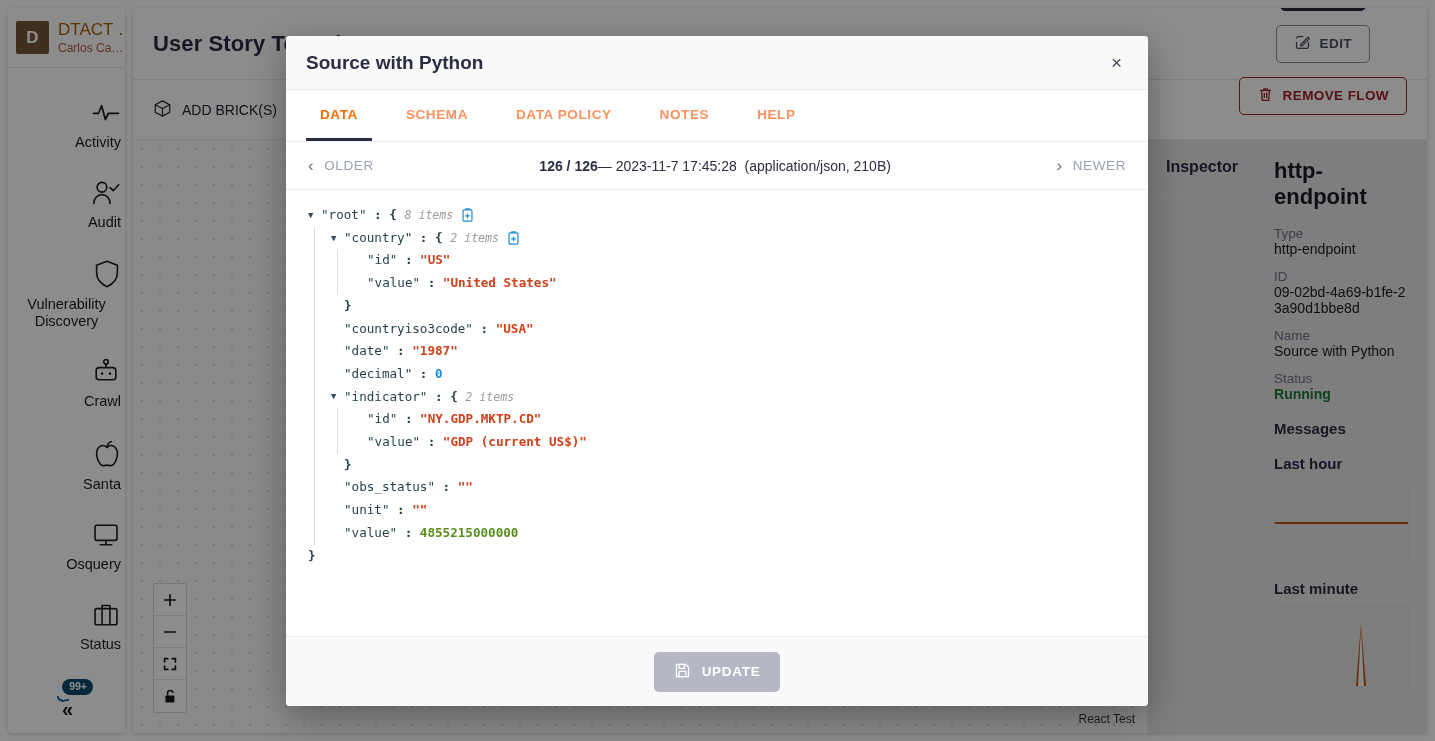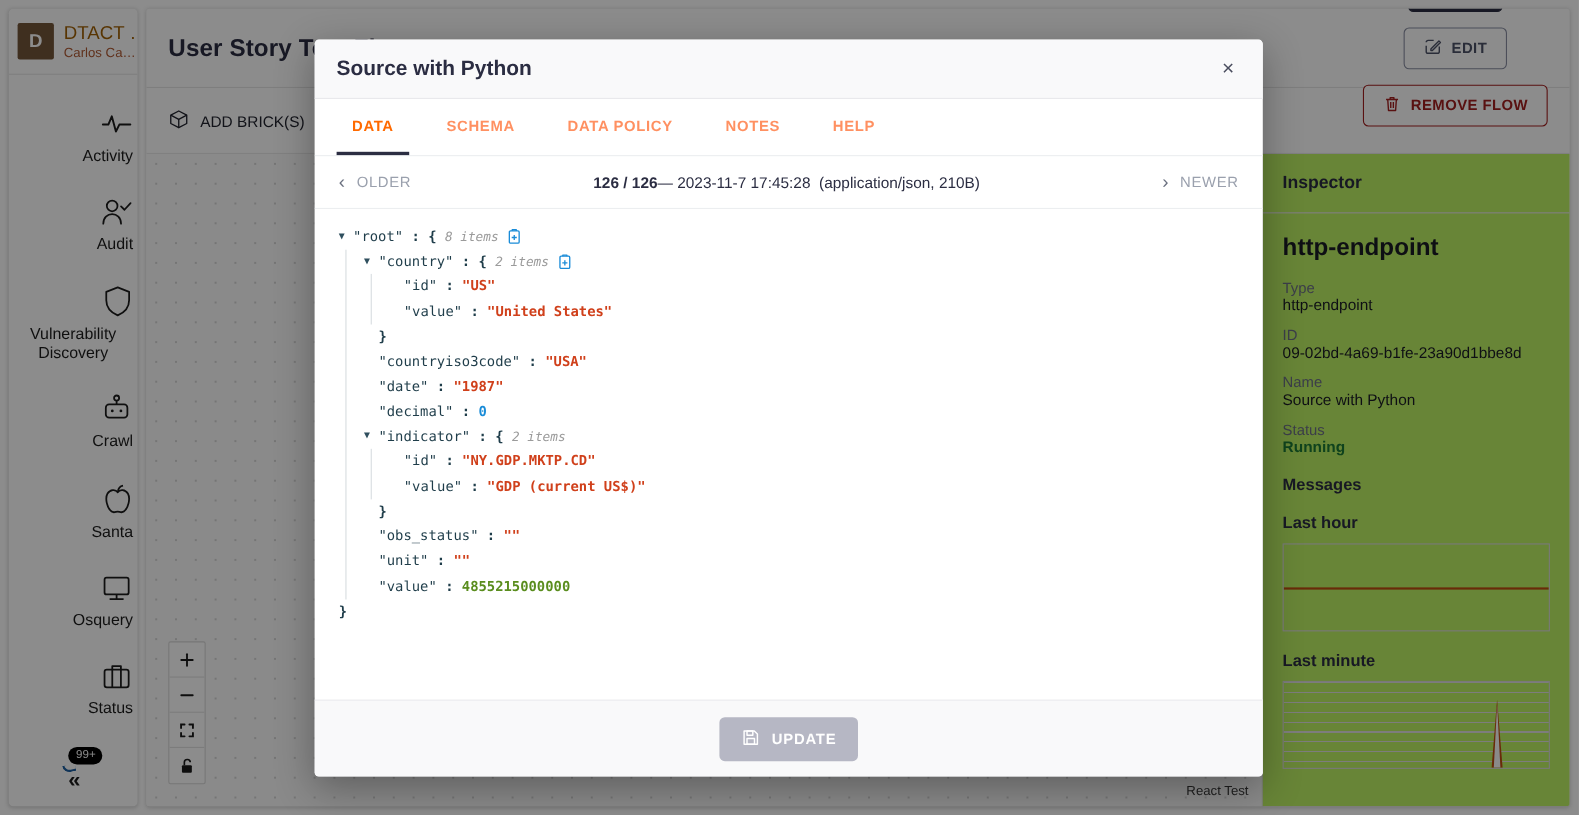--- a/index.html
+++ b/index.html
@@ -68,22 +68,22 @@
   .nav-item .ico { color: #2b2b2b; line-height: 0; }
   .nav-label {
     font-size: 14.5px; color: #1d1d1d; line-height: 1.18;
   }
   .sidebar-footer {
     position: absolute; bottom: 0; left: 0; right: 0;
     height: 62px;
   }
   .badge-99 {
     position: absolute; right: 32px; top: 8px;
-    background: #000000; color: #fff;
-    font-size: 10.5px; font-weight: 400;
+    background: #0c4a6e; color: #fff;
+    font-size: 10.5px; font-weight: 700;
     border-radius: 9px; padding: 2px 6px 2px 7px;
     line-height: 1.1;
   }
   .badge-tail {
     position: absolute; right: 56px; top: 24px;
     width: 12px; height: 7px;
     border-left: 2px solid #1e5fa0;
     border-bottom: 2px solid #1e5fa0;
     border-bottom-left-radius: 7px;
     transform: rotate(-12deg);
@@ -163,22 +163,22 @@
   .zoom-btn:last-child { border-bottom: none; }
   .react-flow-mark {
     position: absolute; right: 12px; bottom: 7px;
     font-size: 12px; color: #3a3a3a;
   }
 
   
   .inspector {
     width: 280px; flex: 0 0 280px;
     border-left: 1px solid #e6e6e6;
-    background: #bef264;
-    display: flex; flex-direction: column;
+    background: #e5e5e5;
+    display: flex; flex-direction: row;
   }
   .insp-header {
     height: 54px; display: flex; align-items: center;
     padding: 0 18px; border-bottom: 1px solid #eaeaea;
     font-size: 16px; font-weight: 700; color: #2b2d42;
   }
   .insp-body { padding: 18px; overflow: hidden; }
   .insp-title {
     font-size: 22px; font-weight: 700; color: #1b1c26; margin-bottom: 16px;
   }

